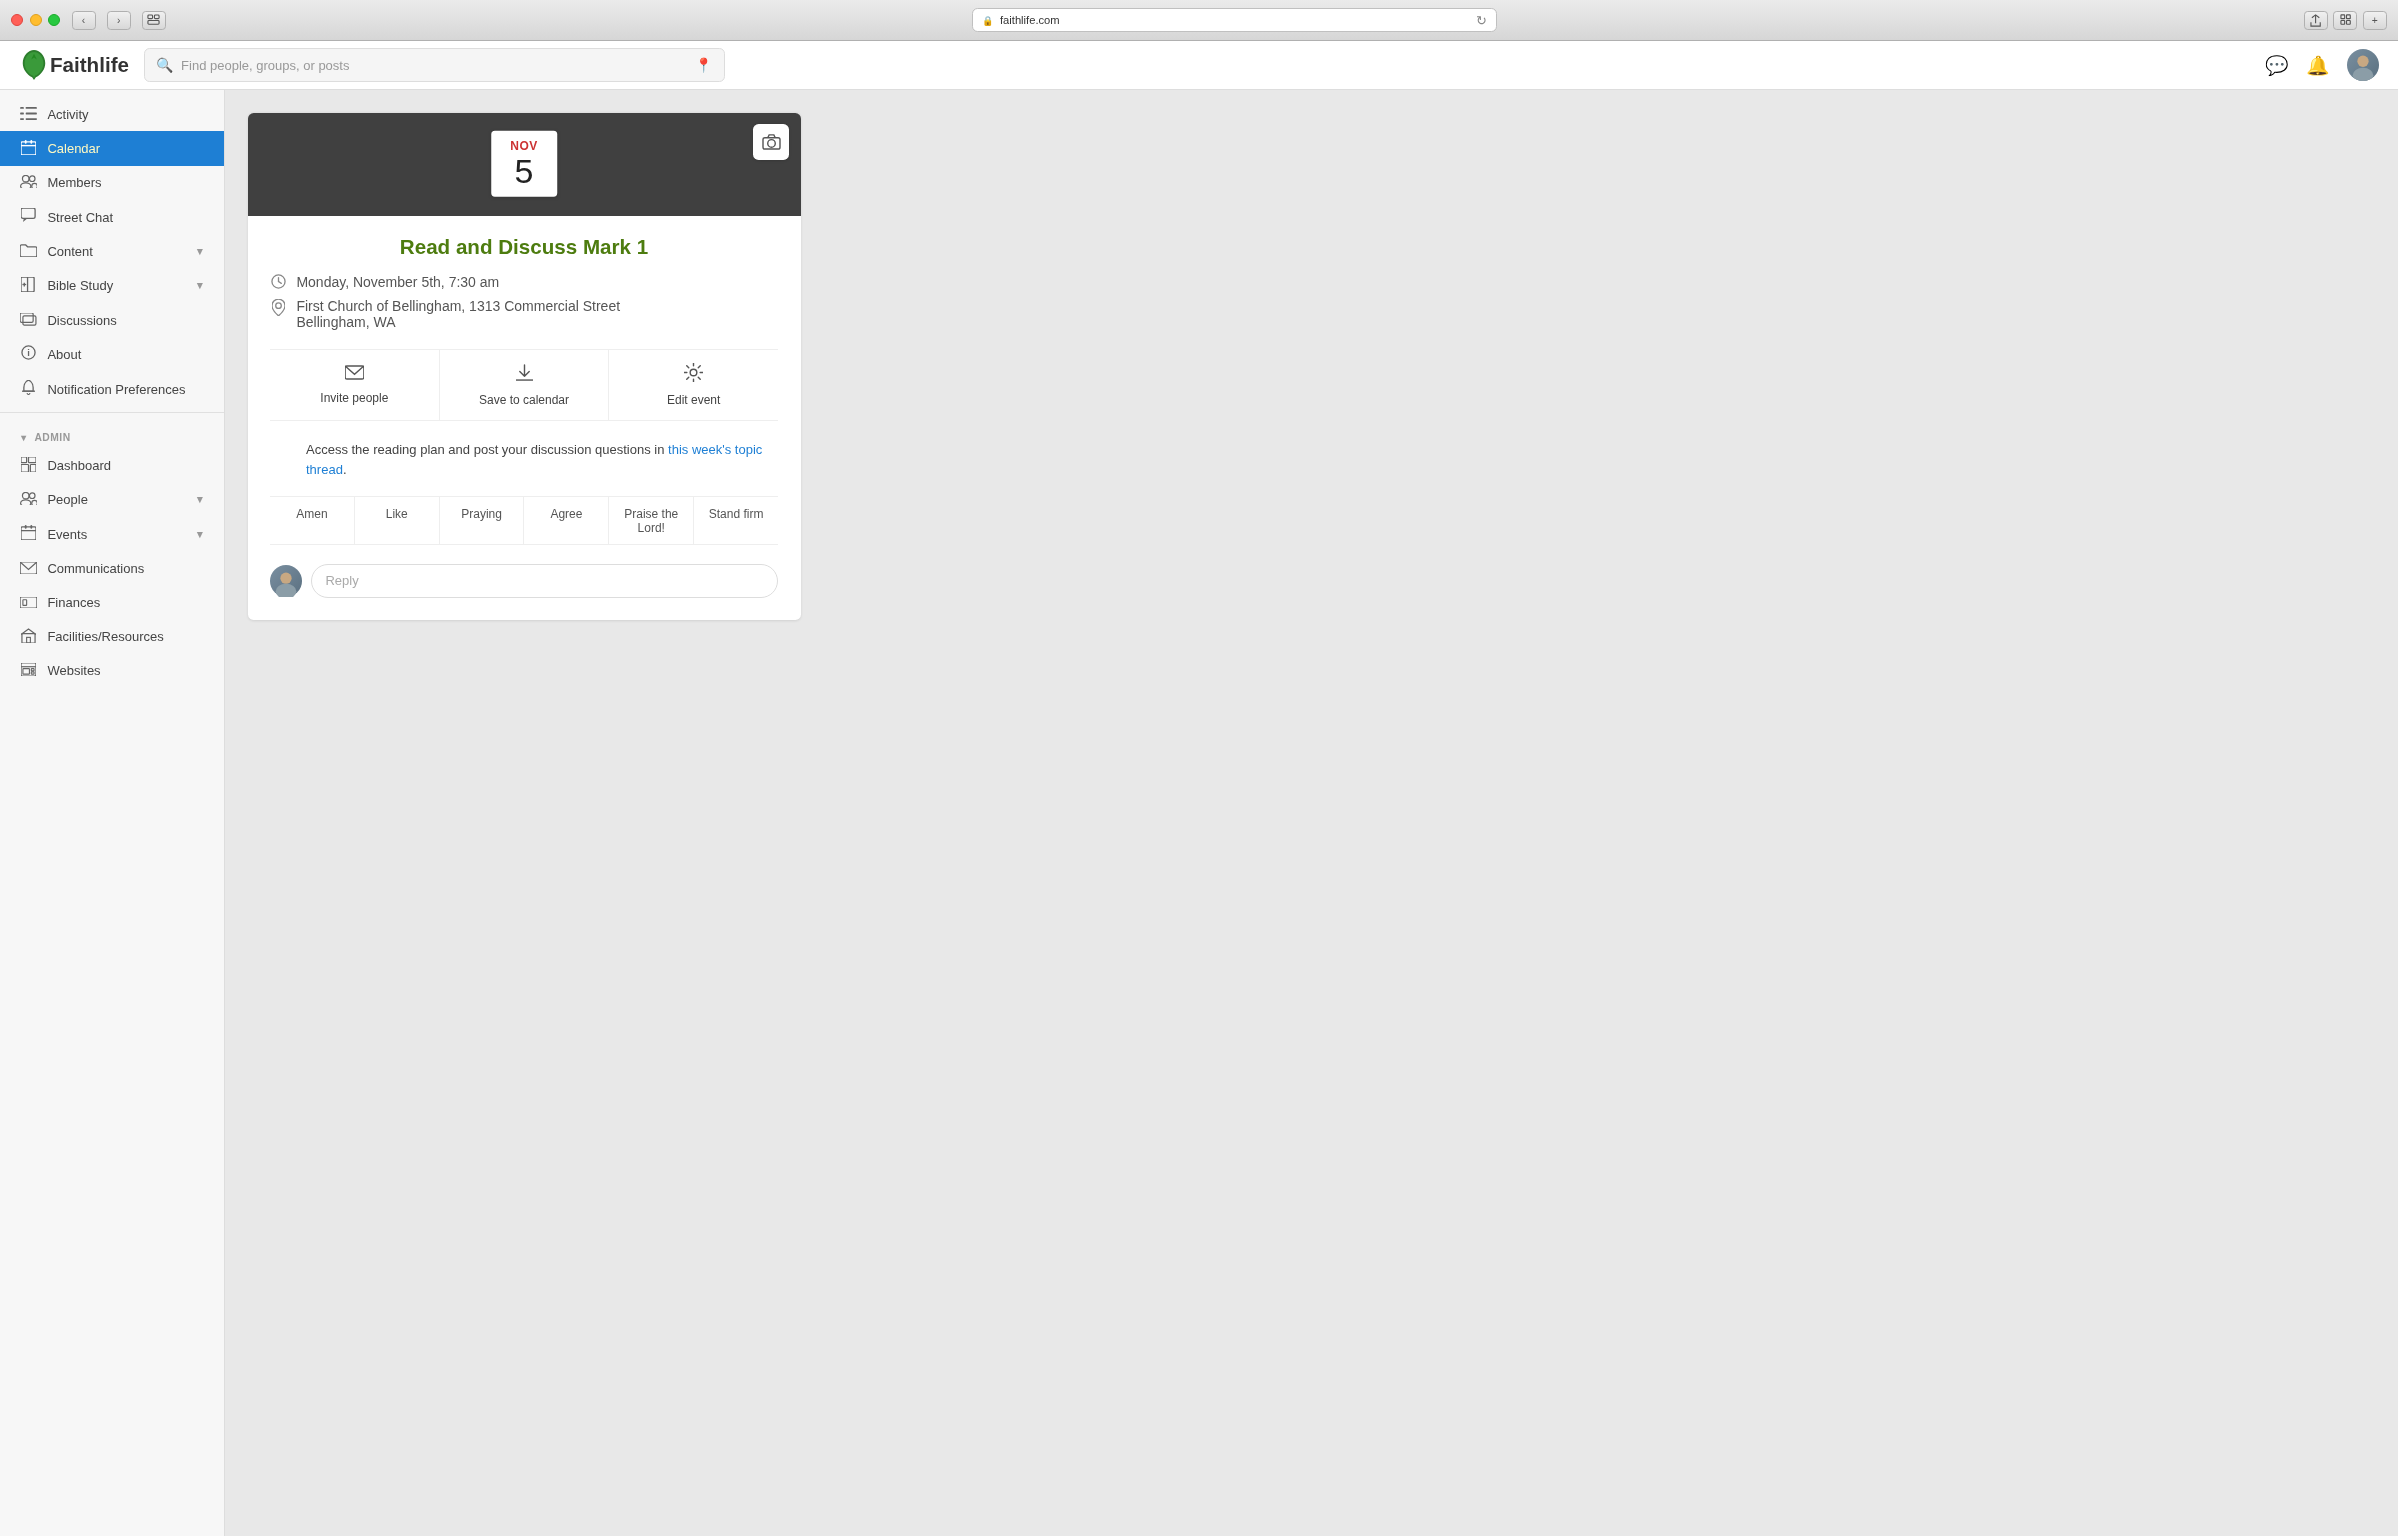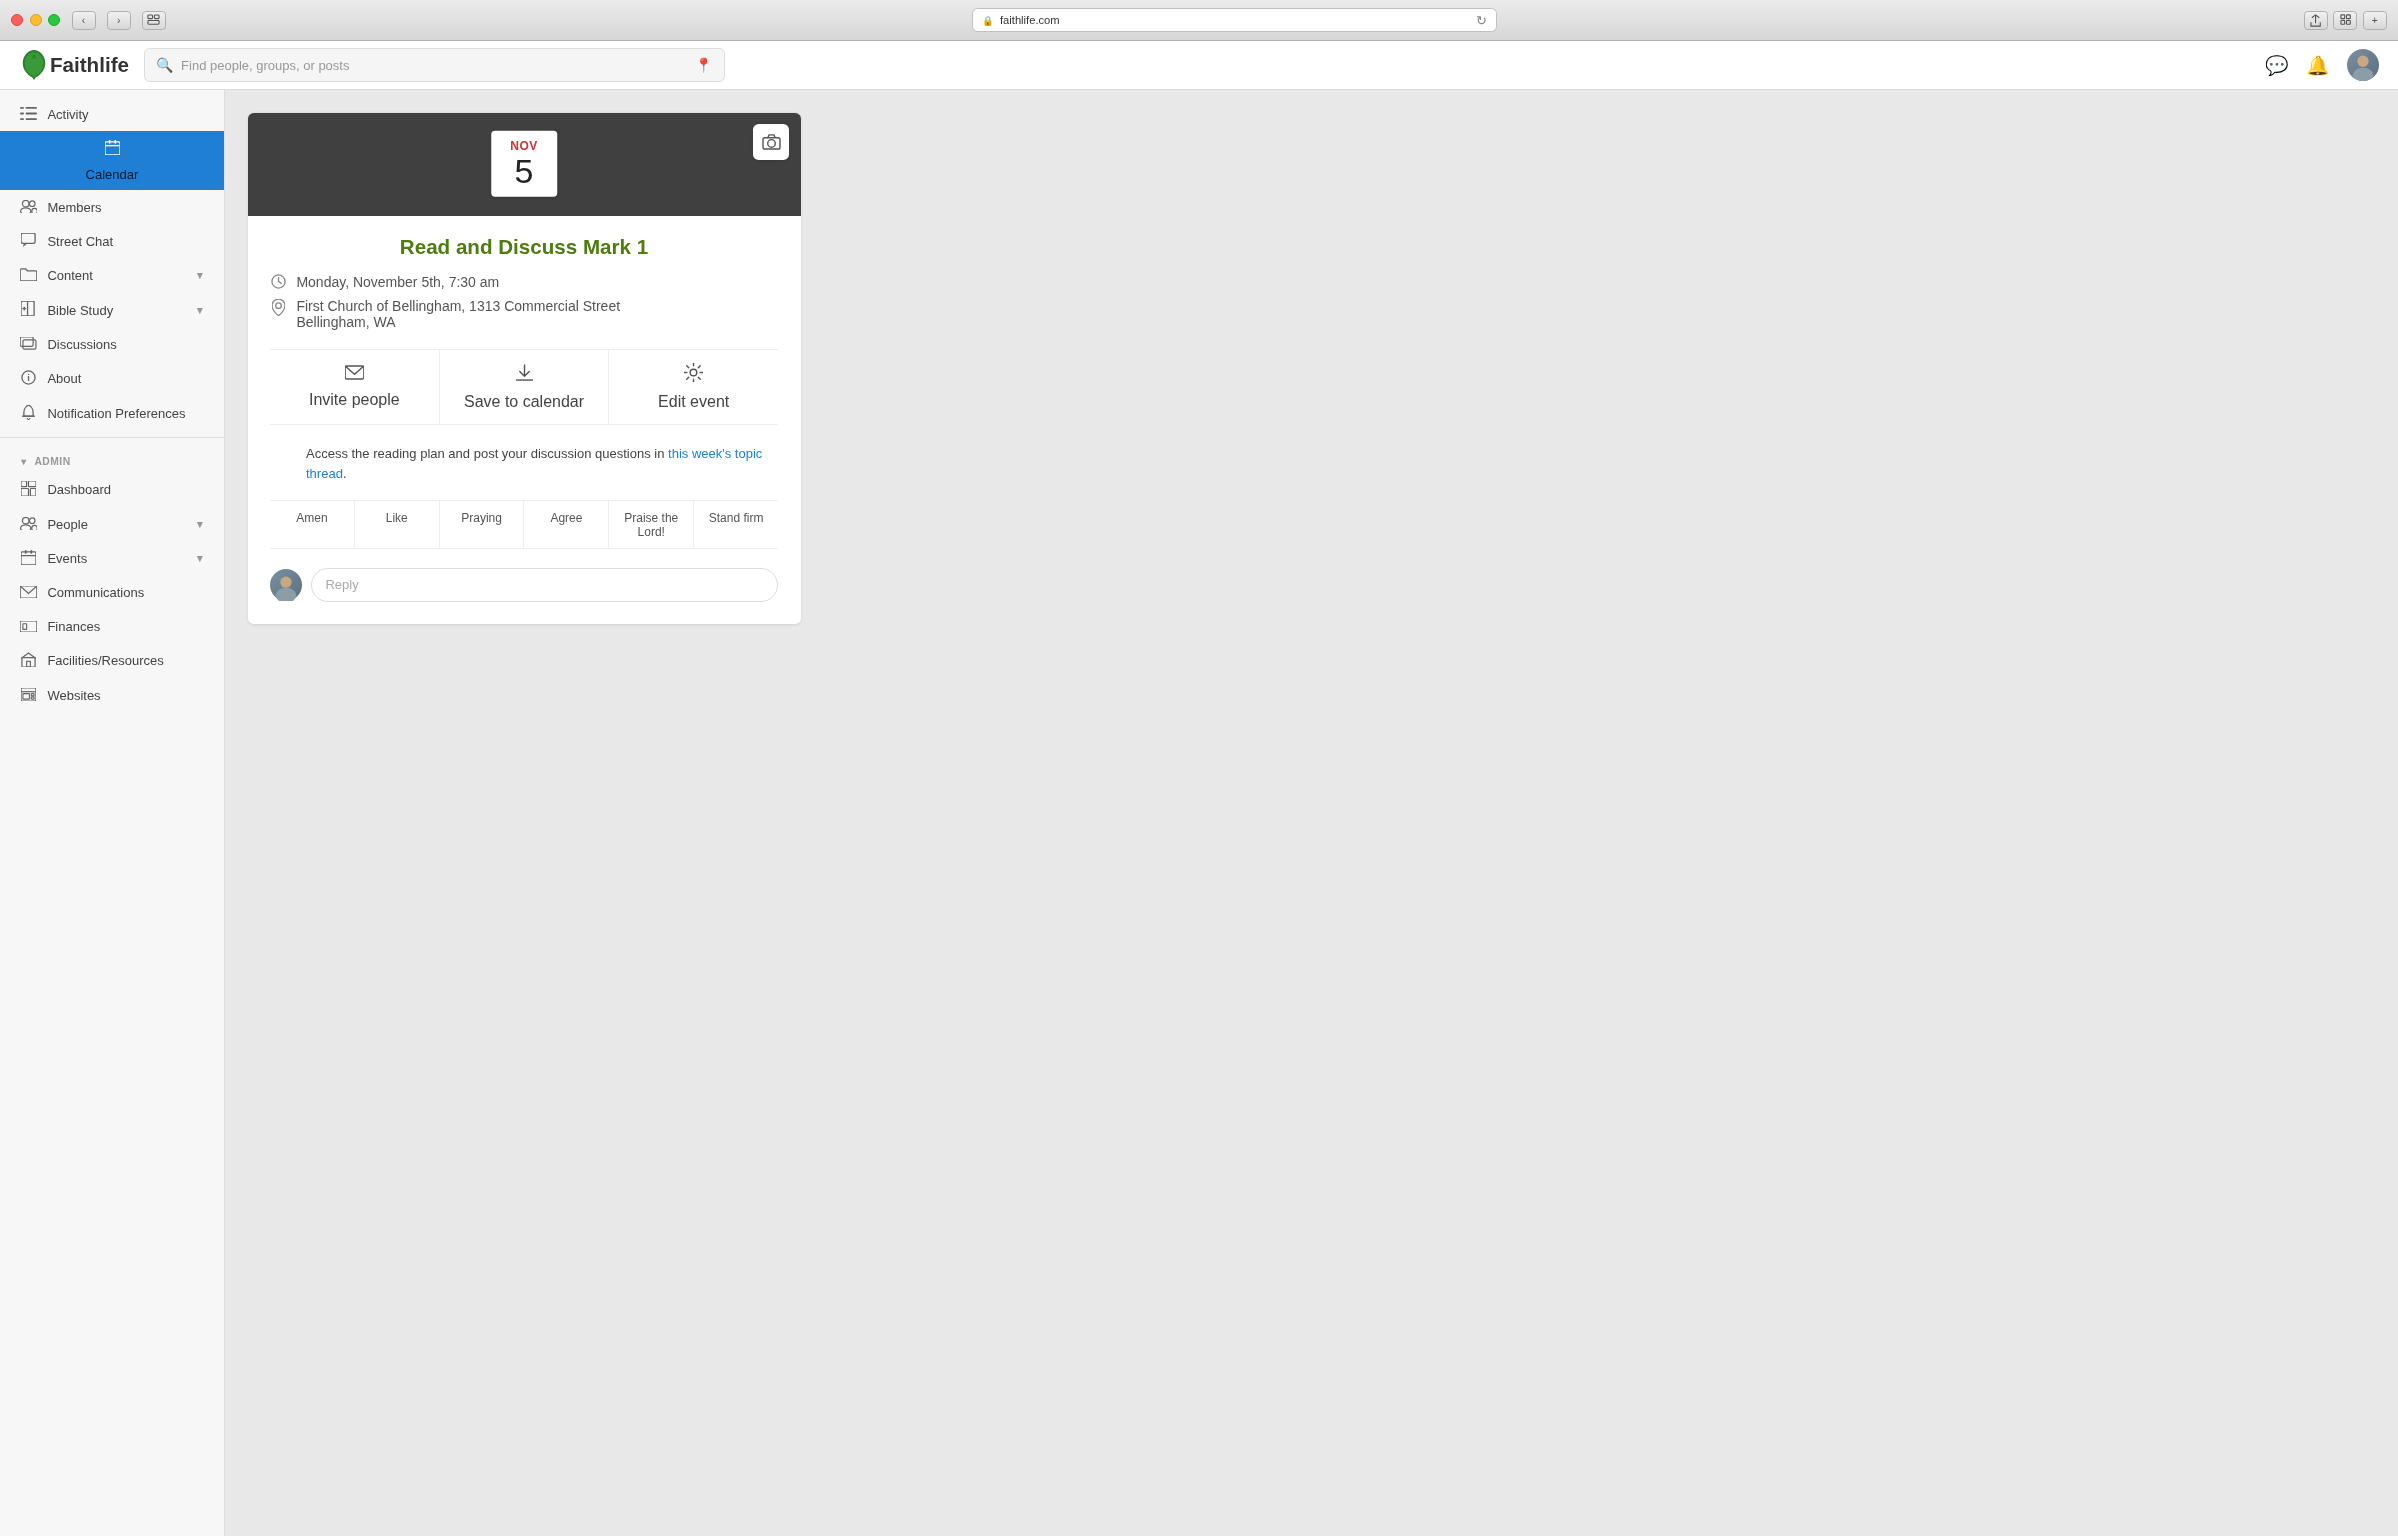--- a/index.html
+++ b/index.html
@@ -194,22 +194,21 @@
       gap: 9.4px;
       padding: 8.4px 19px;
       cursor: pointer;
       color: #444;
       font-size: 13px;
       border-radius: 0;
       position: relative;
     }
     .sidebar-item.active {
       background: #1e7fd4;
-      color: #0f172a;
-      flex-direction: column;
+      color: #fef9c3;
     }
     .sidebar-item.active .sidebar-icon { color: white; }
     .sidebar-icon {
       width: 19px;
       text-align: center;
       font-size: 15px;
       color: #666;
       flex-shrink: 0;
     }
     .sidebar-label { flex: 1; }
@@ -332,21 +331,21 @@
       margin: 19px 0;
     }
     .event-action {
       flex: 1;
       display: flex;
       flex-direction: column;
       align-items: center;
       padding: 13px 7.5px;
       cursor: pointer;
       color: #444;
-      font-size: 16px;
+      font-size: 12px;
       gap: 5.6px;
       border-right: 0.9px solid #eee;
     }
     .event-action:last-child { border-right: none; }
     .event-action-icon {
       font-size: 19px;
       color: #555;
     }
 
     .event-desc {

